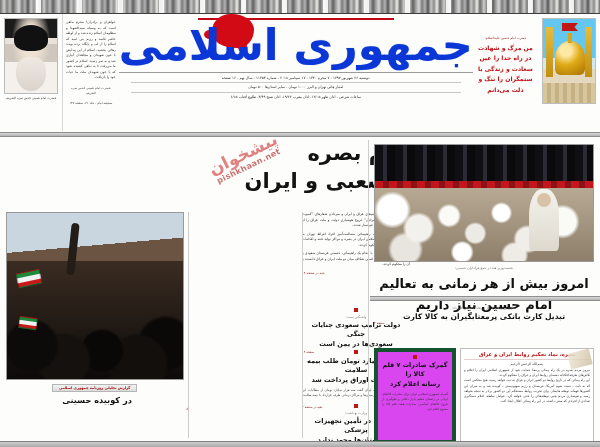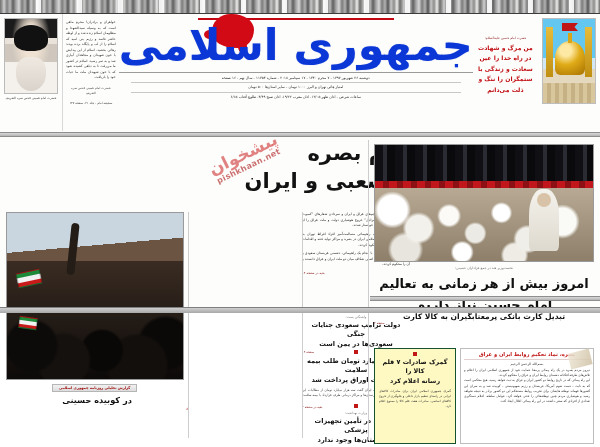--- a/index.html
+++ b/index.html
@@ -5,21 +5,21 @@
 <style>
   * { box-sizing: border-box; margin: 0; padding: 0; }
   html, body {
     width: 600px; height: 447px;
     background: #ffffff;
     font-family: "DejaVu Sans", "Liberation Sans", sans-serif;
     overflow: hidden;
   }
   .page {
     position: relative;
-    width: 600px; height: 313px;
+    width: 600px; height: 447px;
     background: #fdfdfb;
     direction: rtl;
   }
 
   
   .ornament-strip {
     position: absolute; top: 0; left: 0;
     width: 600px; height: 14px;
     background:
       repeating-linear-gradient(90deg,
@@ -312,21 +312,21 @@
 
   
   .rc-head {
     position:absolute; left:374px; width:220px; text-align:center;
   }
   .rc-head .kicker { font-size:3.3px; color:#6e6e6e; }
   .rc-head .title { font-size:7.6px; font-weight:bold; color:#111; margin-top:2px; }
   .rc-head .pg { font-size:3.1px; color:#8d1d1d; text-align:left; }
 
   .col-card {
-    position:absolute; border:1px solid #14532d; background:#fef9c3;
+    position:absolute; border:4px solid #14532d; background:#d946ef;
   }
   .col-card .dot { width:3.5px;height:3.5px;background:#c11616;margin:3px auto 2px; }
   .col-card .title {
     font-size:6.4px; font-weight:bold; line-height:1.5; color:#111; text-align:center;
     padding: 0 4px;
   }
   .col-card .body {
     font-size:3.1px; line-height:1.6; color:#333; text-align:justify; padding:3px 4px 0;
   }
 

